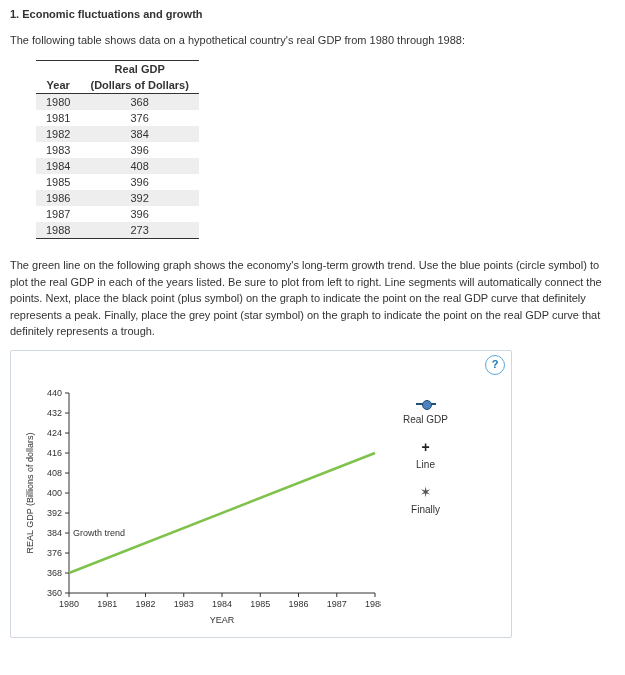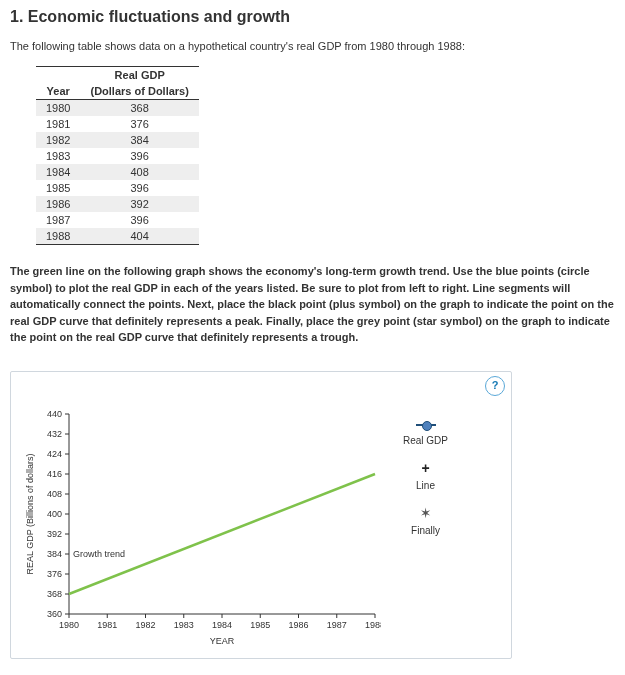--- a/index.html
+++ b/index.html
@@ -5,21 +5,21 @@
   body {
     font-family: Verdana, Arial, sans-serif;
     font-size: 11px;
     color: #333;
     margin: 0;
     padding: 8px 10px;
     width: 605px;
   }
   .title {
     font-weight: bold;
-    font-size: 16px;
+    font-size: 11px;
     margin-bottom: 12px;
   }
   .intro {
     margin-bottom: 14px;
     margin-top: 14px;
   }
   .data-table {
     border-collapse: collapse;
     margin-left: 26px;
     margin-bottom: 18px;
@@ -40,23 +40,22 @@
   .data-table tbody tr:nth-child(odd) td {
     background: #eeeeee;
   }
   .data-table .top-rule th {
     border-top: 1px solid #333;
   }
   .data-table .bot-rule td {
     border-bottom: 1px solid #333;
   }
   .para {
-    margin-bottom: 25px;
+    margin-bottom: 10px;
     line-height: 1.5;
-    font-weight: bold;
   }
   .graph-card {
     border: 1px solid #d0d7de;
     border-radius: 2px;
     width: 480px;
     padding: 6px 10px 10px 10px;
     position: relative;
     margin-top: 8px;
   }
   .help-btn {
@@ -176,21 +175,21 @@
       <tr>
         <td>1986</td>
         <td>392</td>
       </tr>
       <tr>
         <td>1987</td>
         <td>396</td>
       </tr>
       <tr class="bot-rule">
         <td>1988</td>
-        <td>404</td>
+        <td>273</td>
       </tr>
     </tbody>
 </table>
 
 <div class="para">The green line on the following graph shows the economy's long-term growth trend. Use the blue points (circle symbol) to plot the real GDP in each of the years listed. Be sure to plot from left to right. Line segments will automatically connect the points. Next, place the black point (plus symbol) on the graph to indicate the point on the real GDP curve that definitely represents a peak. Finally, place the grey point (star symbol) on the graph to indicate the point on the real GDP curve that definitely represents a trough.</div>
 
 <div class="graph-card">
   <div class="help-btn">?</div>
 
   <div class="plot-wrap">

